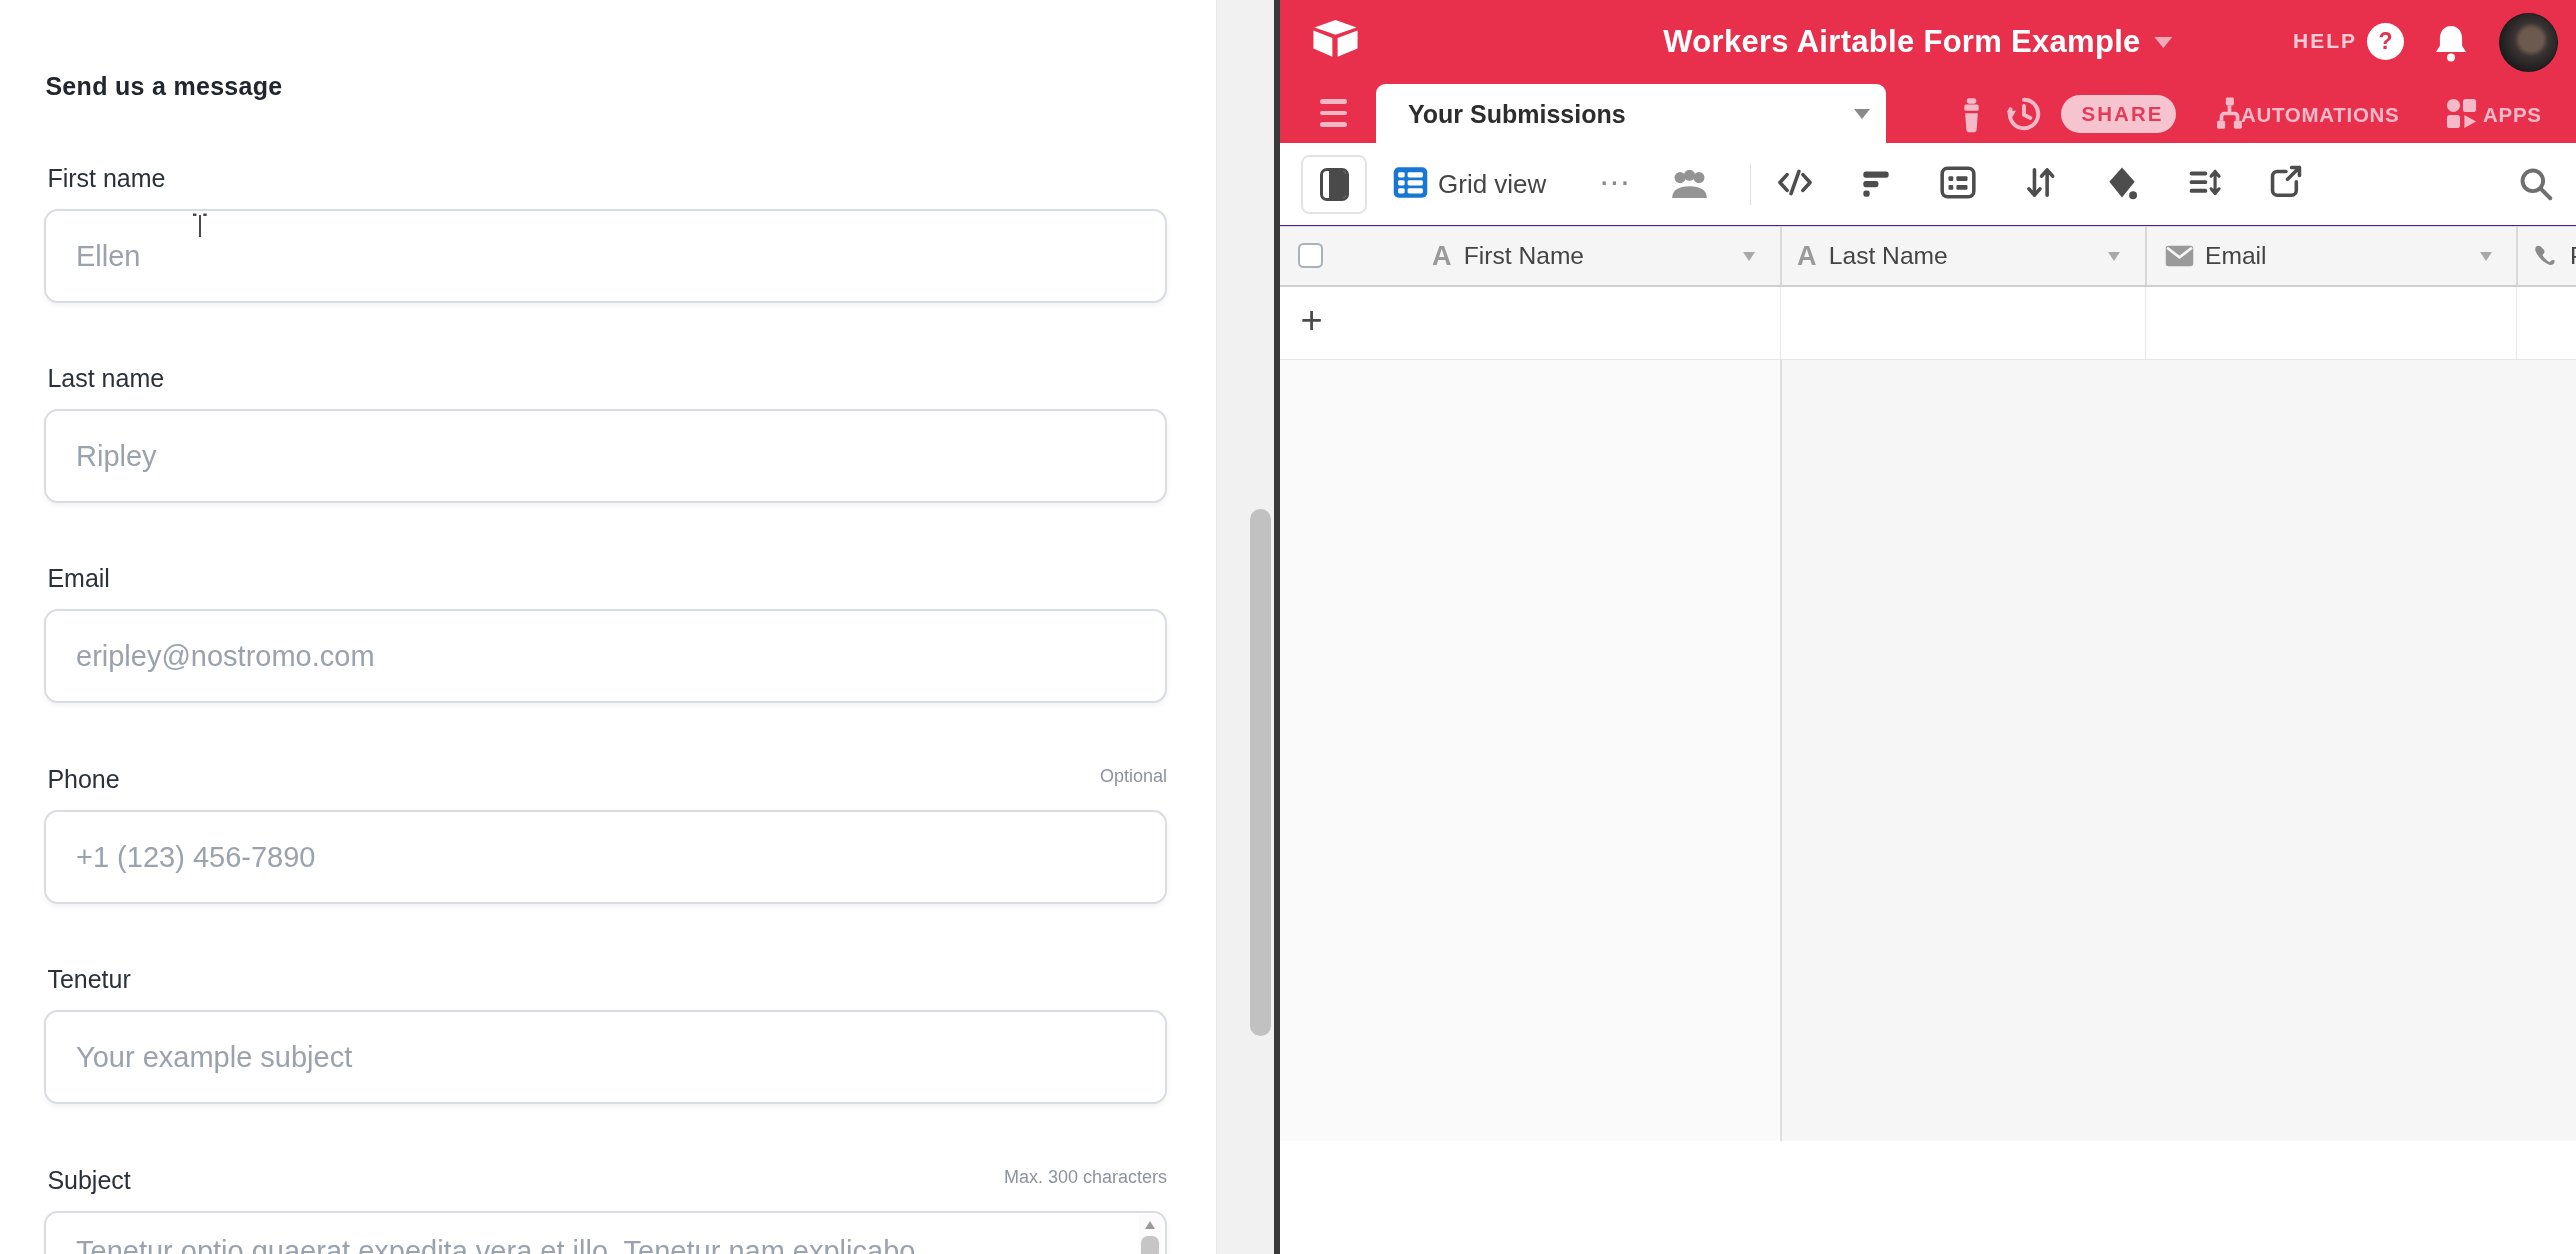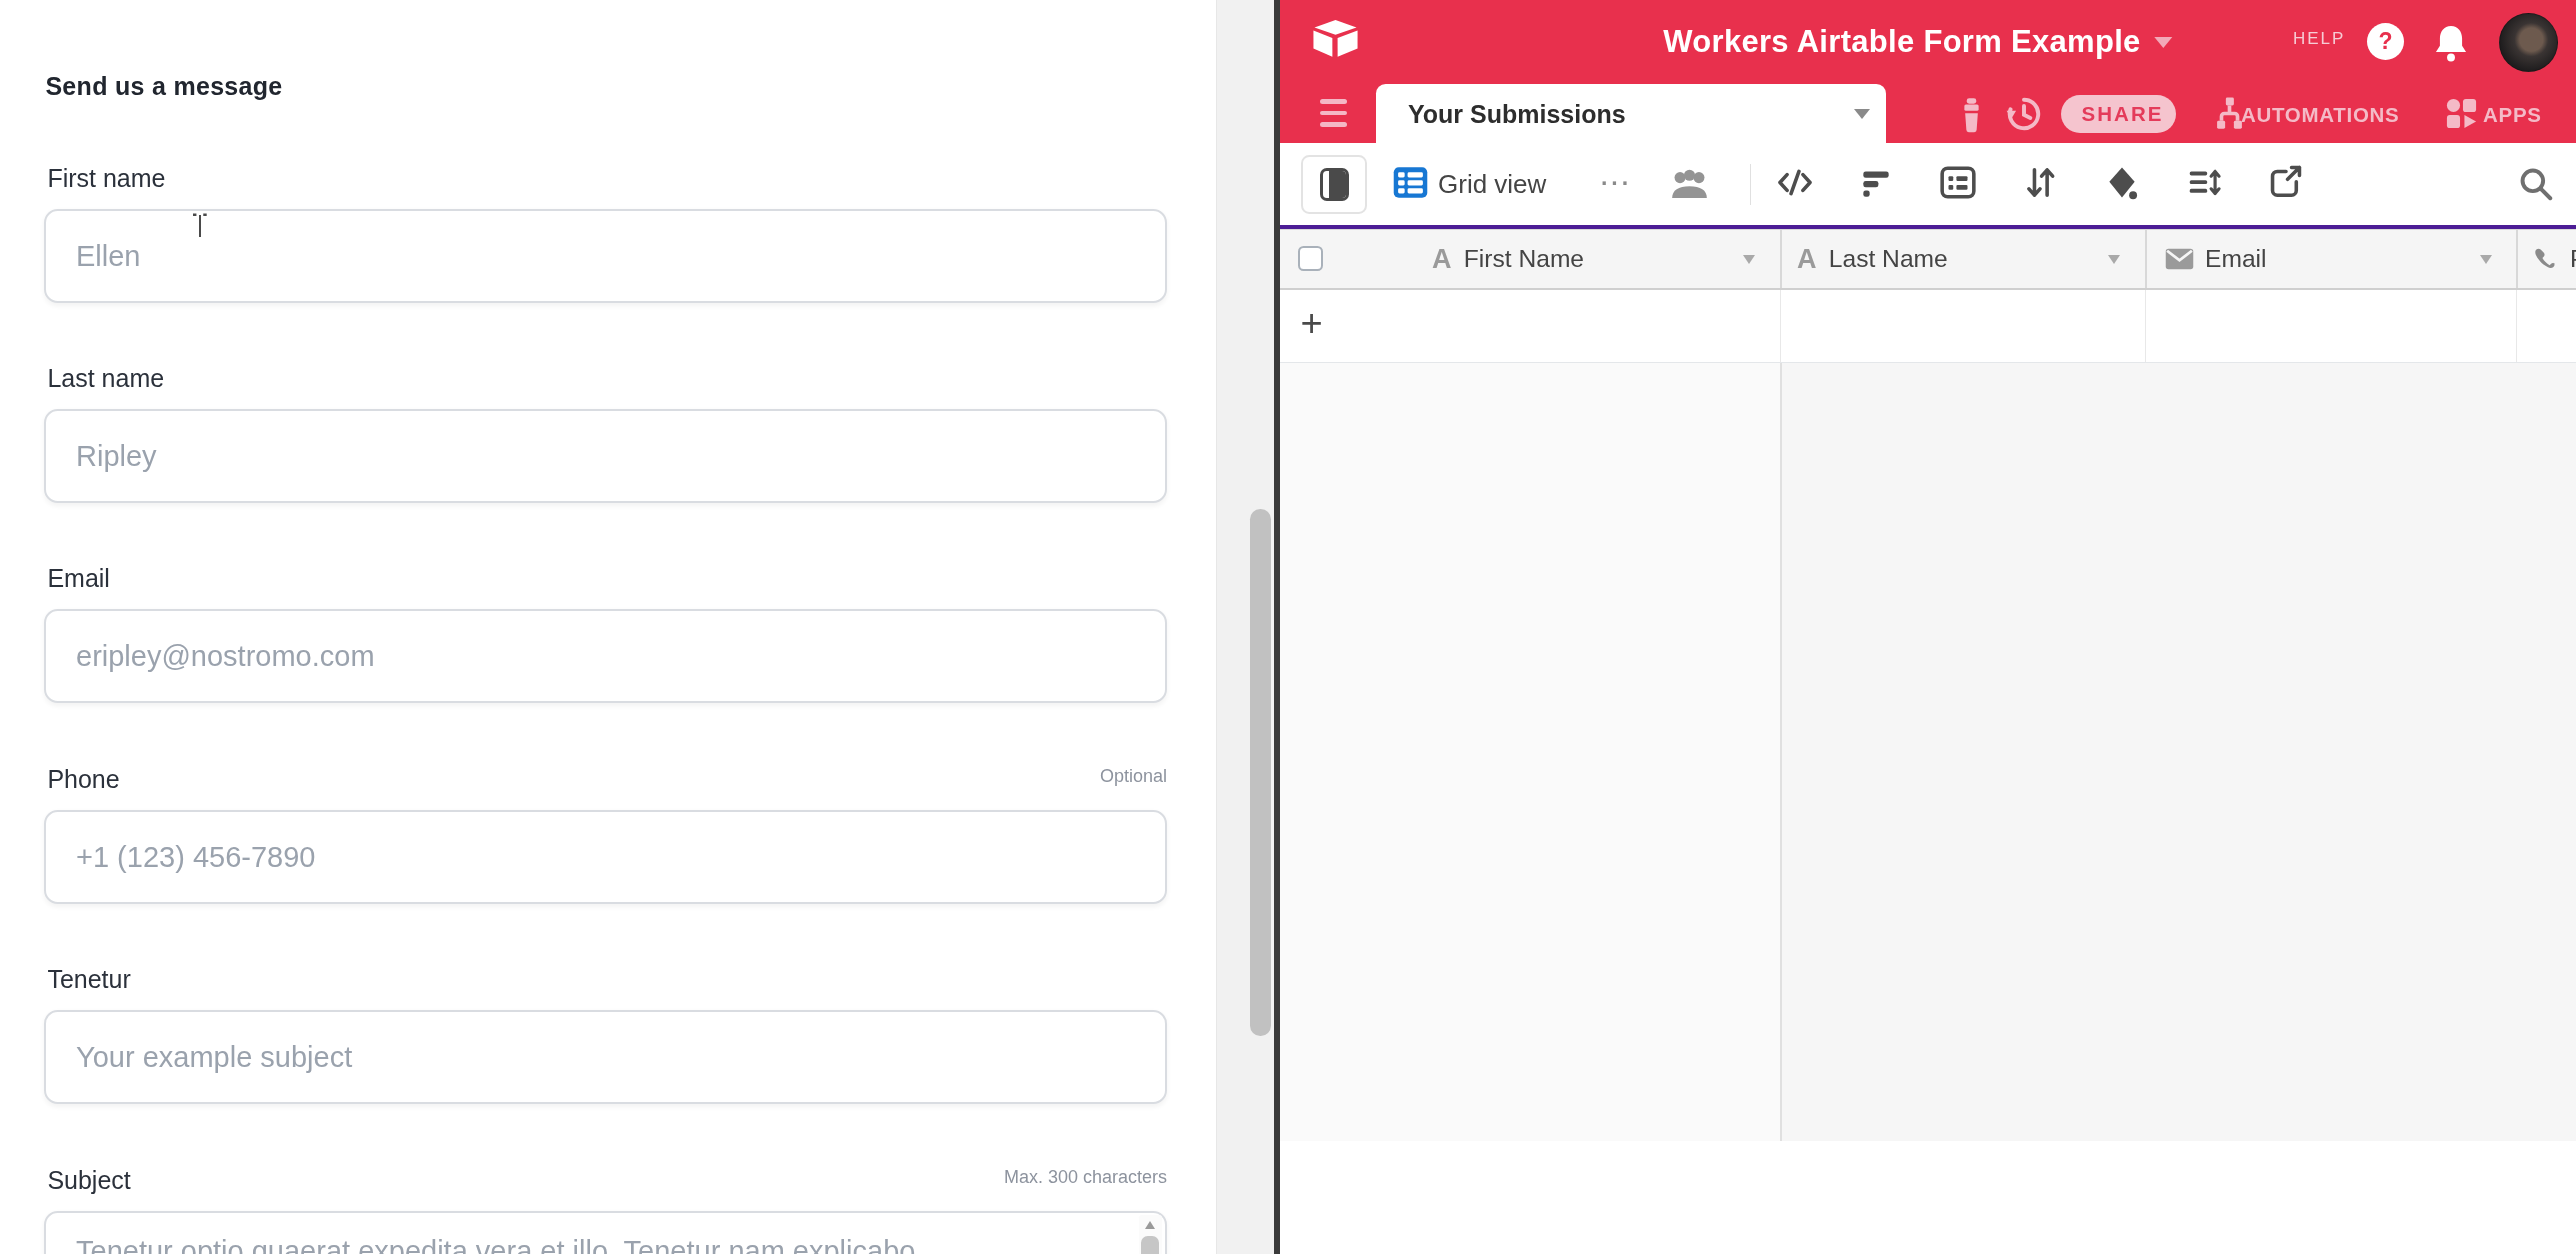--- a/index.html
+++ b/index.html
@@ -37,39 +37,39 @@
   
   .win-divider{position:absolute;left:1274px;top:0;width:6.1px;height:1255px;background:#3a3a3a;}
 
   
   .atw{position:absolute;left:1280px;top:0;width:1296px;height:1141px;background:#15803d;overflow:hidden;}
   .topbar{position:relative;height:84px;background:#e8304d;}
   .at-logo{position:absolute;left:30px;top:18px;}
   .at-title-wrap{position:absolute;left:50%;top:0;height:84px;transform:translateX(-52%);display:flex;align-items:center;gap:13.7px;}
   .at-title{font-size:31px;font-weight:700;color:#ffffff;letter-spacing:0.3px;white-space:nowrap;}
   .caret-pink{width:0;height:0;border-left:9px solid transparent;border-right:9px solid transparent;border-top:11px solid #f2a9b8;}
-  .help-label{position:absolute;left:1013px;top:29px;font-size:17px;font-weight:400;color:#f6ccd5;letter-spacing:2px;}
+  .help-label{position:absolute;left:1013px;top:29px;font-size:21px;font-weight:700;color:#f6ccd5;letter-spacing:2px;}
   .q-circle{position:absolute;left:1087px;top:23px;width:37px;height:37px;border-radius:50%;background:#fff;display:flex;align-items:center;justify-content:center;font-size:23px;font-weight:700;color:#e8304d;}
   .bell{position:absolute;left:1152px;top:22px;}
   .avatar{position:absolute;left:1219px;top:13px;width:57px;height:57px;border-radius:50%;
      background:radial-gradient(circle at 55% 45%, #6d5a4e 0 26%, #3a3433 38%, #1f1d1e 70%);border:1.4px solid rgba(0,0,0,.2);}
 
   .row2{position:relative;height:59px;background:#e8304d;}
   .hamburger{position:absolute;left:40px;top:13.7px;width:27px;height:31px;}
   .hamburger i{position:absolute;left:0;width:27px;height:4.8px;border-radius:2.7px;background:#f4b7c5;}
   .hamburger i:nth-child(1){top:1.4px}.hamburger i:nth-child(2){top:13px}.hamburger i:nth-child(3){top:24.6px}
   .tab{position:absolute;left:96px;top:0;width:510px;height:59px;background:#fff;border-radius:9.6px 9.6px 0 0;}
   .tab-label{position:absolute;left:32px;top:16.4px;font-size:25px;font-weight:700;color:#2d2d2d;}
   .tab-caret{position:absolute;left:478px;top:24.6px;width:0;height:0;border-left:8.2px solid transparent;border-right:8.2px solid transparent;border-top:10.2px solid #8a8a8a;}
   .row2-ic{position:absolute;top:11px;}
   .share-pill{position:absolute;left:781px;top:11px;width:115px;height:38px;border-radius:19px;background:#f5c4ce;display:flex;align-items:center;justify-content:center;}
   .share-label{font-size:20.5px;font-weight:700;color:#e43b5a;letter-spacing:2px;margin-left:8px;}
   .r2-text{position:absolute;top:19px;font-size:20.5px;font-weight:700;color:#f4bac7;letter-spacing:0.7px;}
 
-  .toolbar{position:relative;height:82px;background:#fff;border-bottom:4px solid #4c1d95;}
+  .toolbar{position:relative;height:82px;background:#fff;border-bottom:1px solid #4c1d95;}
   .panel-btn{position:absolute;left:21px;top:11.6px;width:66px;height:59px;box-sizing:border-box;border:2px solid #e3e3e3;border-radius:8.2px;background:#fff;display:flex;align-items:center;justify-content:center;}
   .panel-glyph{width:29px;height:33px;box-sizing:border-box;border:3.4px solid #4a4a4a;border-radius:6.8px;position:relative;overflow:hidden;}
   .panel-glyph::after{content:"";position:absolute;left:6.8px;top:-1.4px;width:18px;height:35px;background:#4a4a4a;}
   .tb-ic{position:absolute;top:22px;}
   .gridview-label{position:absolute;left:158px;top:26px;font-size:26px;font-weight:500;color:#454545;}
   .ellipsis{position:absolute;left:321px;top:27px;font-size:23px;font-weight:700;color:#8a8a8a;letter-spacing:2.7px;}
   .tb-divider{position:absolute;left:470px;top:20.5px;width:1.4px;height:41px;background:#e0e0e0;}
 
   .hrow{position:relative;height:58px;background:#f5f5f5;border-top:1.4px solid #d8d8d8;border-bottom:2px solid #cfcfcf;}
   .hcell{position:absolute;top:0;height:58px;display:flex;align-items:center;}

